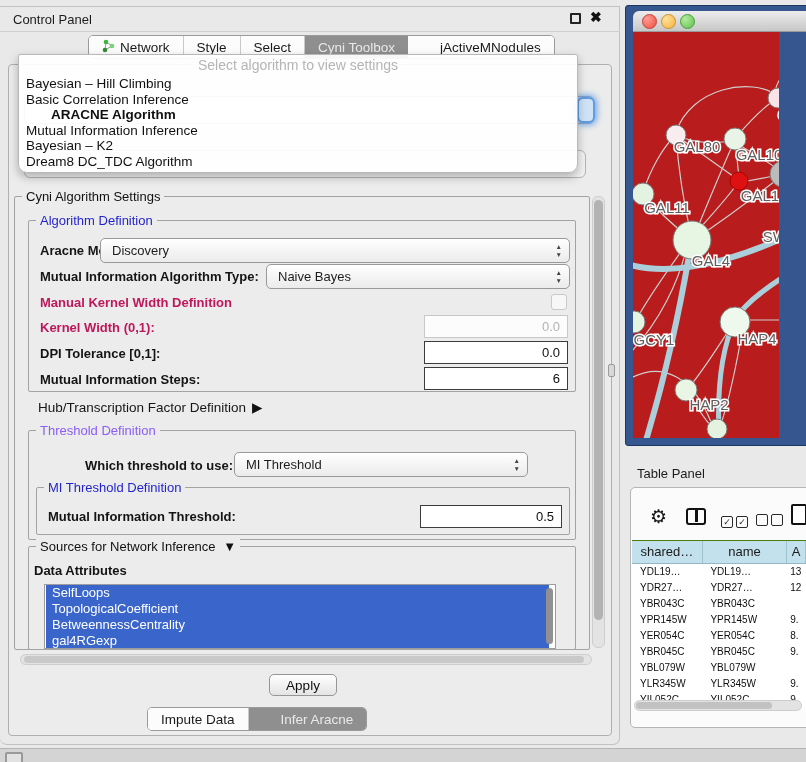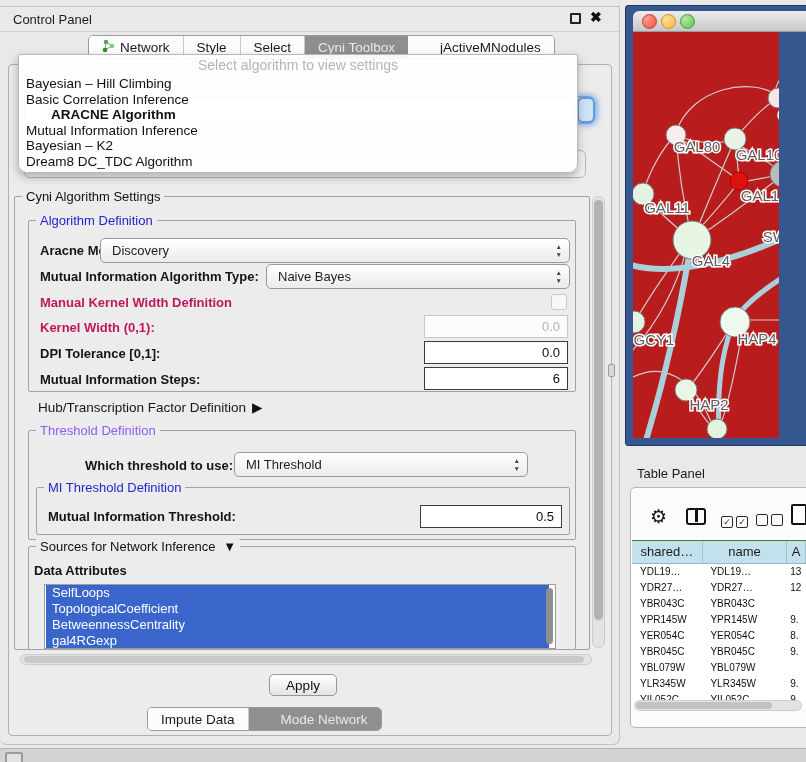--- a/index.html
+++ b/index.html
@@ -215,21 +215,21 @@
 <div class="abs sbtrack" id="hscroll"></div>
 <div class="abs sbthumb" id="hthumb"></div>
 
 <div class="abs" id="applybtn">Apply</div>
 
 <div class="abs tabbar" id="bottabs">
     <div class="tab">
       <span>Impute Data</span>
     </div>
     <div class="tab sel">
-      <span>Mode Network</span>
+      <span>Infer Aracne</span>
     </div>
   </div>
 
 <div class="abs" id="divhandle"></div>
 
 <div class="abs" id="netwin"></div>
 <div class="abs" id="nettitle"></div>
 <span class="light" id="lred"></span>
 <span class="light" id="lyellow"></span>
 <span class="light" id="lgreen"></span>

